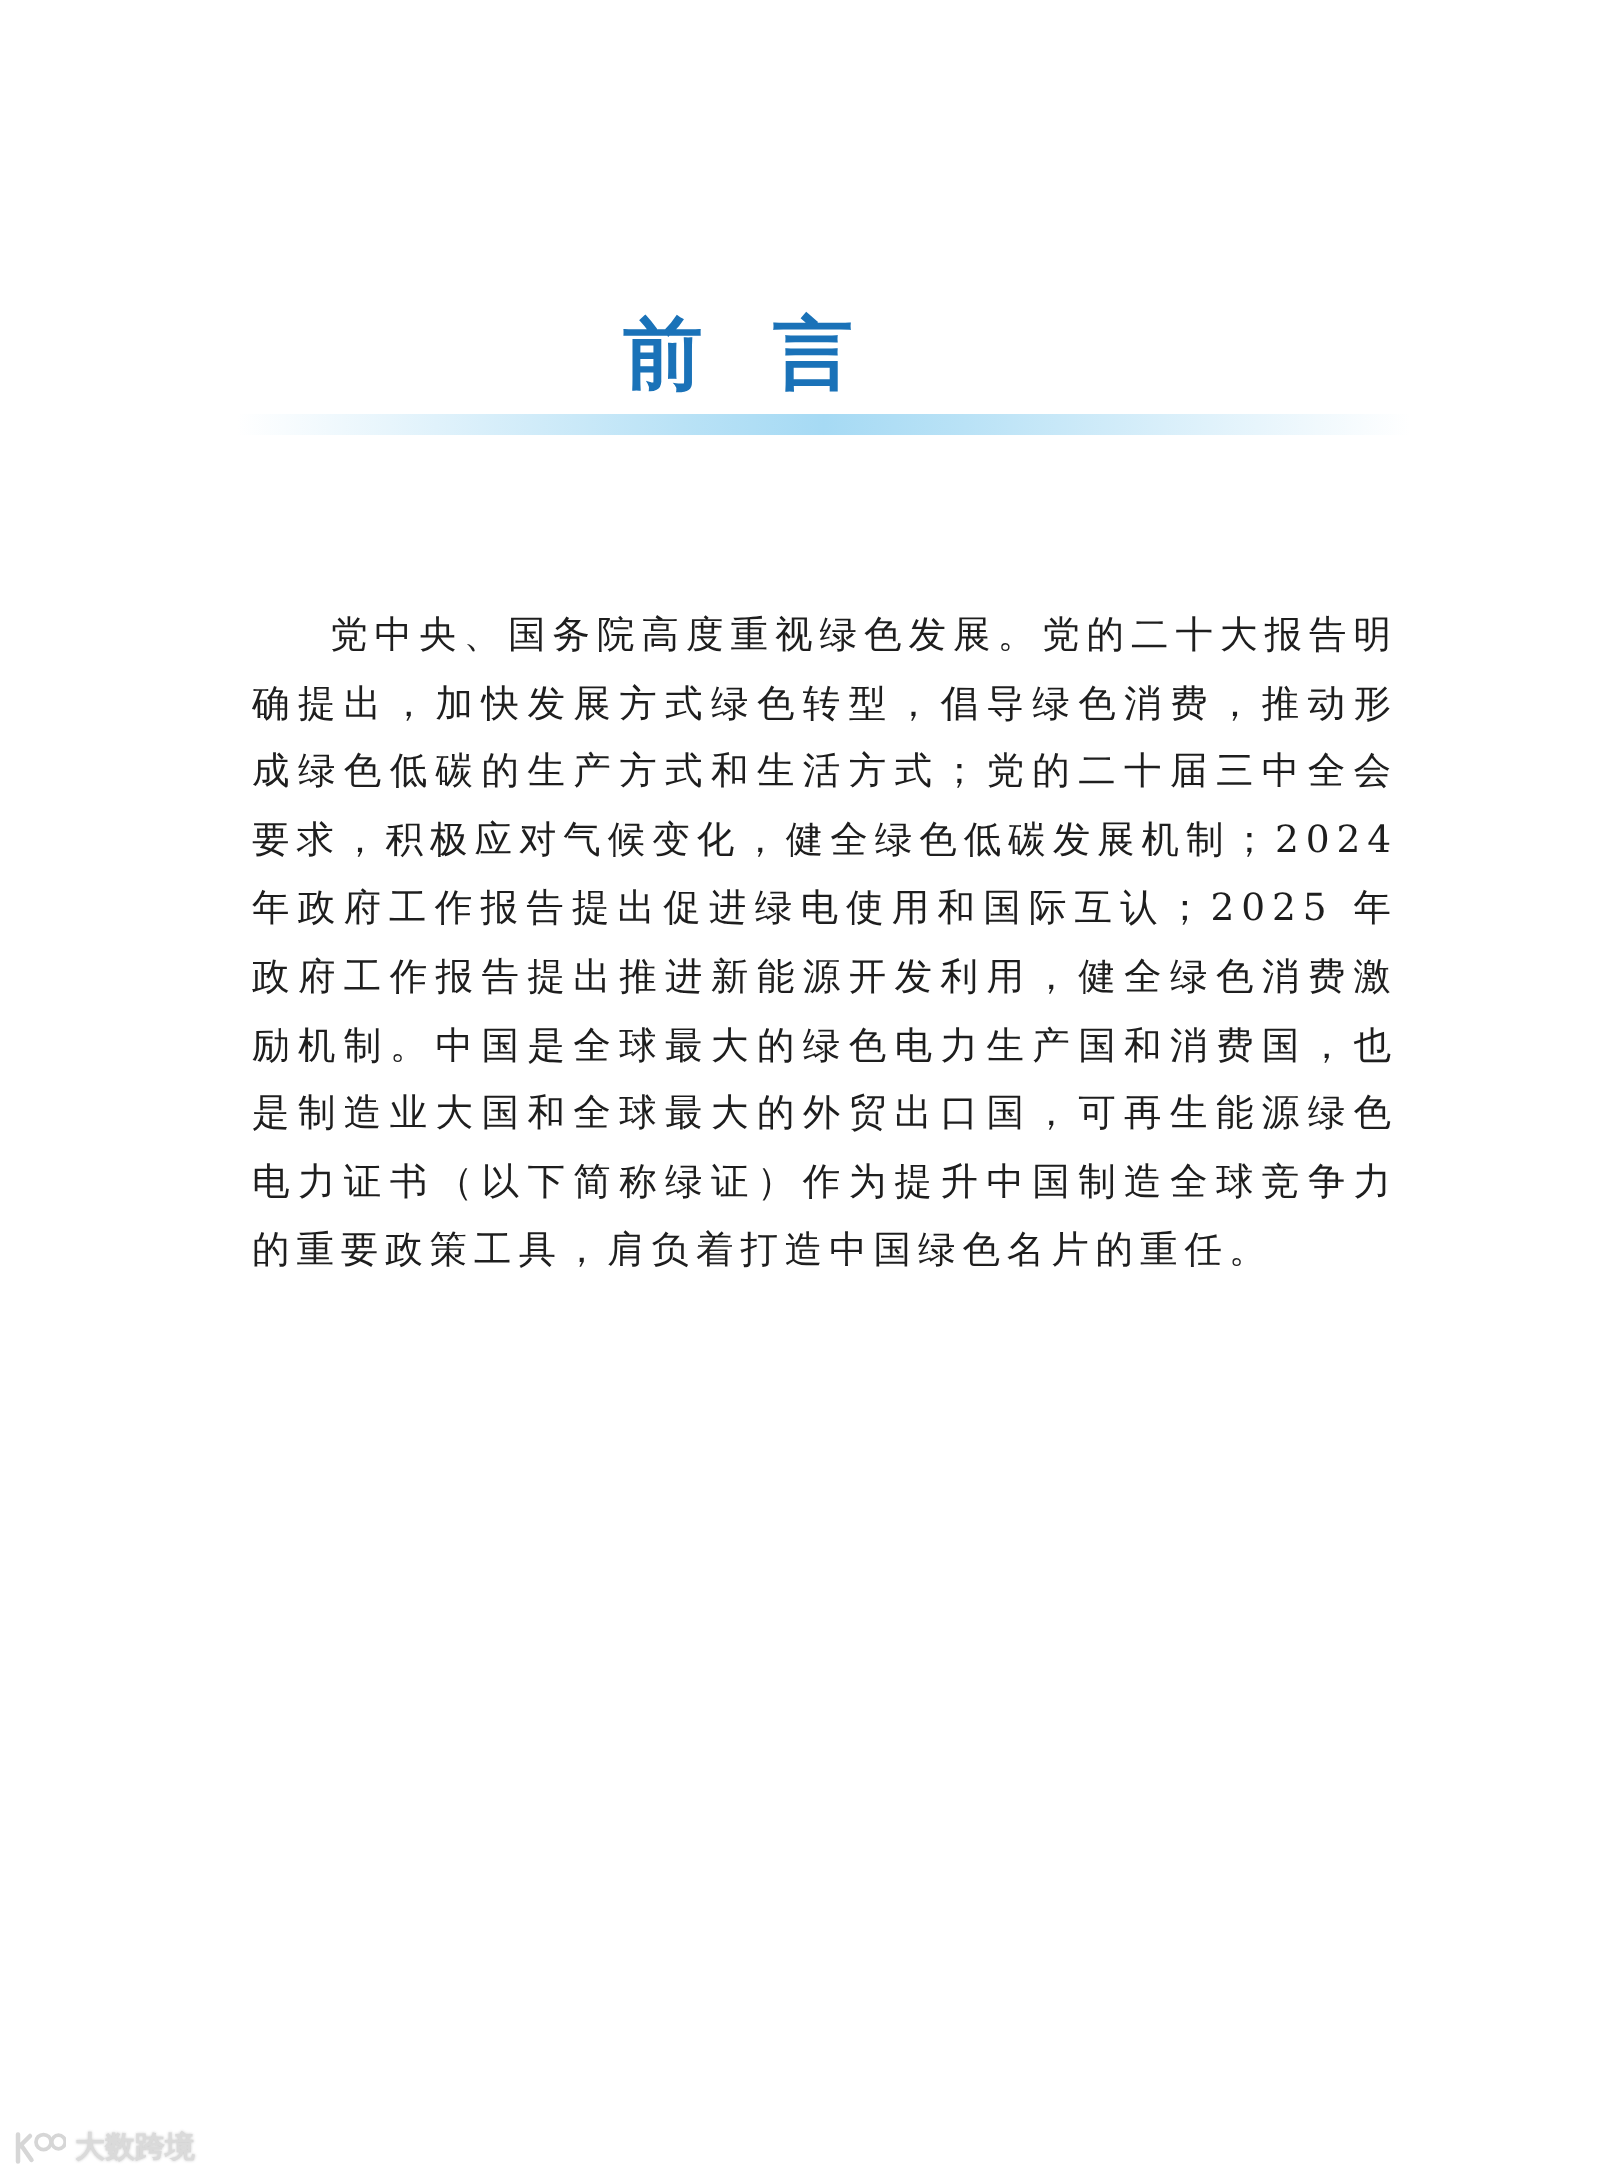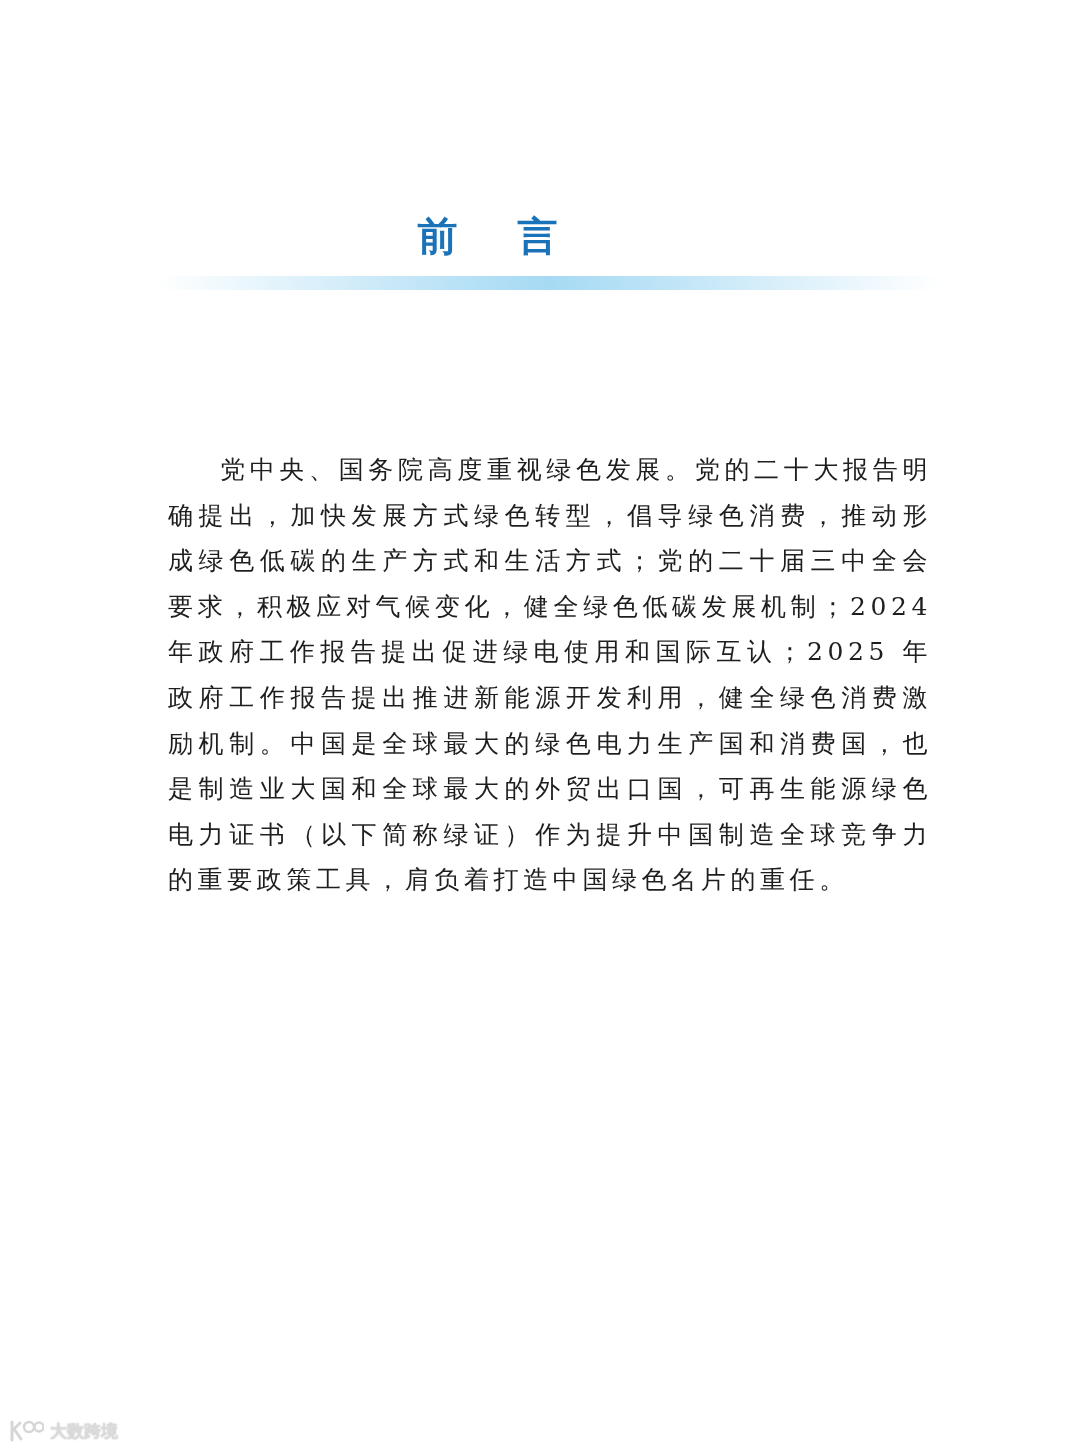--- a/index.html
+++ b/index.html
@@ -16,21 +16,21 @@
       color: #1a1a1a;
     }
     .page-title {
       position: absolute;
       top: 208px;
       left: 0;
       width: 975px;
       text-align: center;
       font-family: "DejaVu Serif", "Liberation Serif", serif;
       font-weight: bold;
-      font-size: 40px;
+      font-size: 53px;
       line-height: 56px;
       color: #1a72b8;
       letter-spacing: 0;
     }
     .page-title .t-char {
       display: inline-block;
       width: 44px;
     }
     .page-title .t-gap {
       display: inline-block;
@@ -49,42 +49,41 @@
         #a6daf4 50%,
         #b9e2f6 62%,
         rgba(200,232,248,0.6) 82%,
         rgba(168,220,245,0) 100%);
     }
     .body-text {
       position: absolute;
       top: 400px;
       left: 168px;
       width: 764px;
-      margin-top: 47px;
     }
     .para {
       margin: 0;
       font-size: 25px;
       line-height: 45.6px;
       letter-spacing: 4.6px;
       text-align: justify;
       text-indent: 52px;
       word-break: break-all;
       color: #1e1e1e;
     }
     .watermark {
       position: absolute;
       left: 8px;
       top: 1418px;
       display: flex;
       align-items: center;
       gap: 6px;
       color: #d4d4d4;
       font-family: Liberation Sans, sans-serif;
-      font-size: 17px;
+      font-size: 20px;
       font-weight: bold;
       text-shadow: 0 0 2px #bdbdbd;
       opacity: 0.85;
     }
     .watermark .logo-icon {
       width: 36px;
       height: 26px;
     }
   </style>
 </head>

